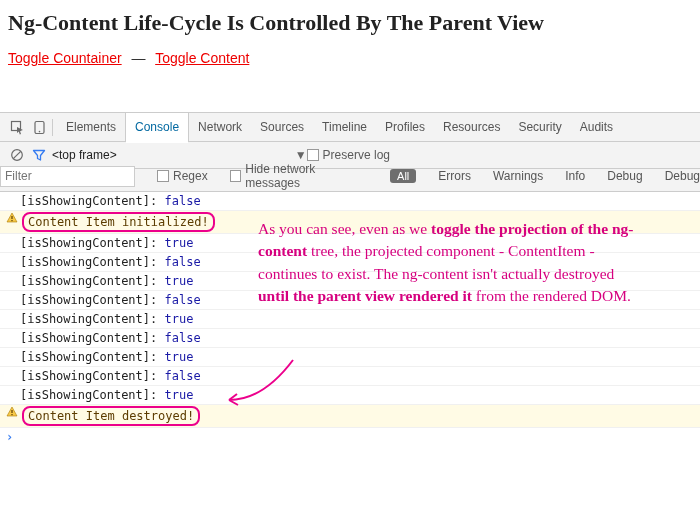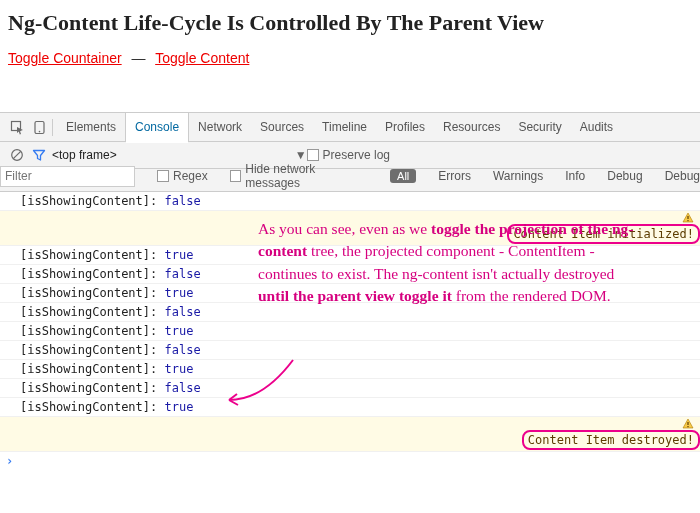--- a/index.html
+++ b/index.html
@@ -158,28 +158,27 @@
     font-family: Menlo, Consolas, "Lucida Console", monospace;
     font-size: 12px;
     color: #222;
   }
   .row {
     border-bottom: 1px solid #f0f0f0;
     padding: 1px 0 1px 20px;
     line-height: 16px;
     white-space: nowrap;
     display: flex;
-    align-items: flex-end;
+    align-items: flex-start;
   }
   .row.log .bool { color: #1a1aa6; }
   .row.warn {
     background: #fffbe5;
     color: #5c3c00;
     padding-left: 6px;
-    flex-direction: column;
   }
   .warn-glyph {
     margin-right: 6px;
     display:inline-flex;
   }
   .highlight-box {
     border: 2px solid #ec008c;
     border-radius: 8px;
     padding: 0 4px;
     margin-left: -2px;
@@ -339,21 +338,21 @@
             </svg>
         </span>
         <span class="highlight-box">Content Item destroyed!</span>
       </div>
       <div class="prompt-row">
         <span class="prompt-caret">›</span>
       </div>
     </div>
 
     <div class="annotation">
-      <span>As you can see, even as we </span><b>toggle the projection of the ng-content</b><span> tree, the projected component - ContentItem - continues to exist. The ng-content isn't actually destroyed </span><b>until the parent view toggle it</b><span> from the rendered DOM.</span>
+      <span>As you can see, even as we </span><b>toggle the projection of the ng-content</b><span> tree, the projected component - ContentItem - continues to exist. The ng-content isn't actually destroyed </span><b>until the parent view rendered it</b><span> from the rendered DOM.</span>
     </div>
     <svg class="arrow" width="80" height="50">
       <path d="M70 0 Q 40 40, 6 40" fill="none" stroke="#ec008c" stroke-width="2"></path>
       <path d="M6 40 L14 34 M6 40 L15 45" fill="none" stroke="#ec008c" stroke-width="2"></path>
     </svg>
   </div>
 
 </div>
 
 </body></html>

